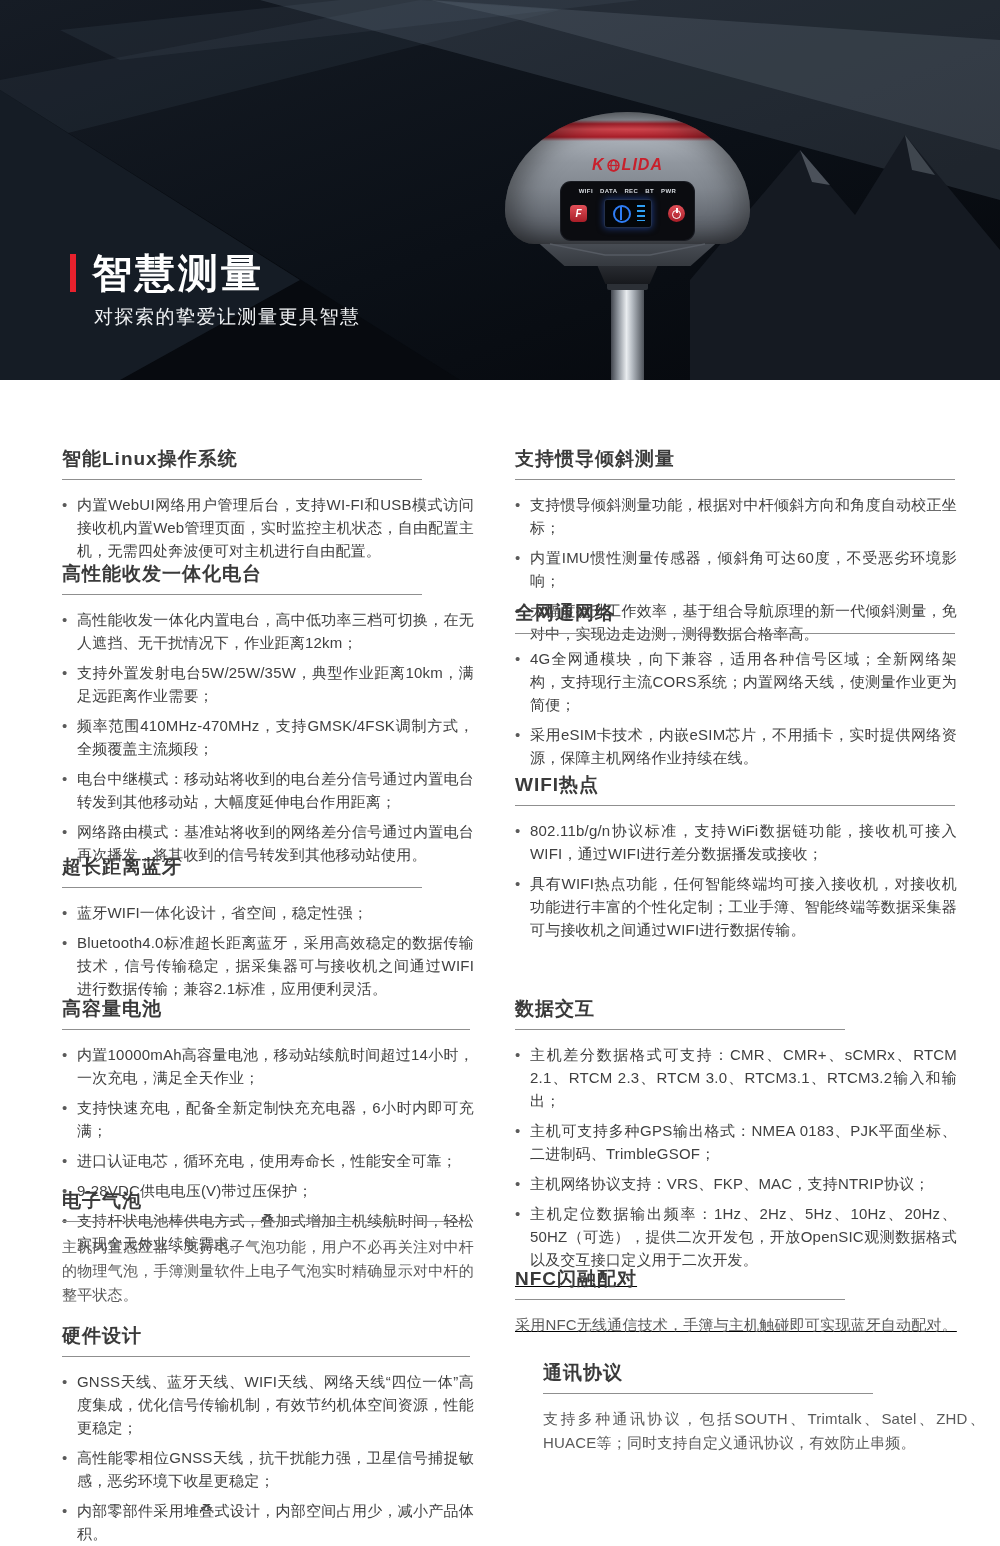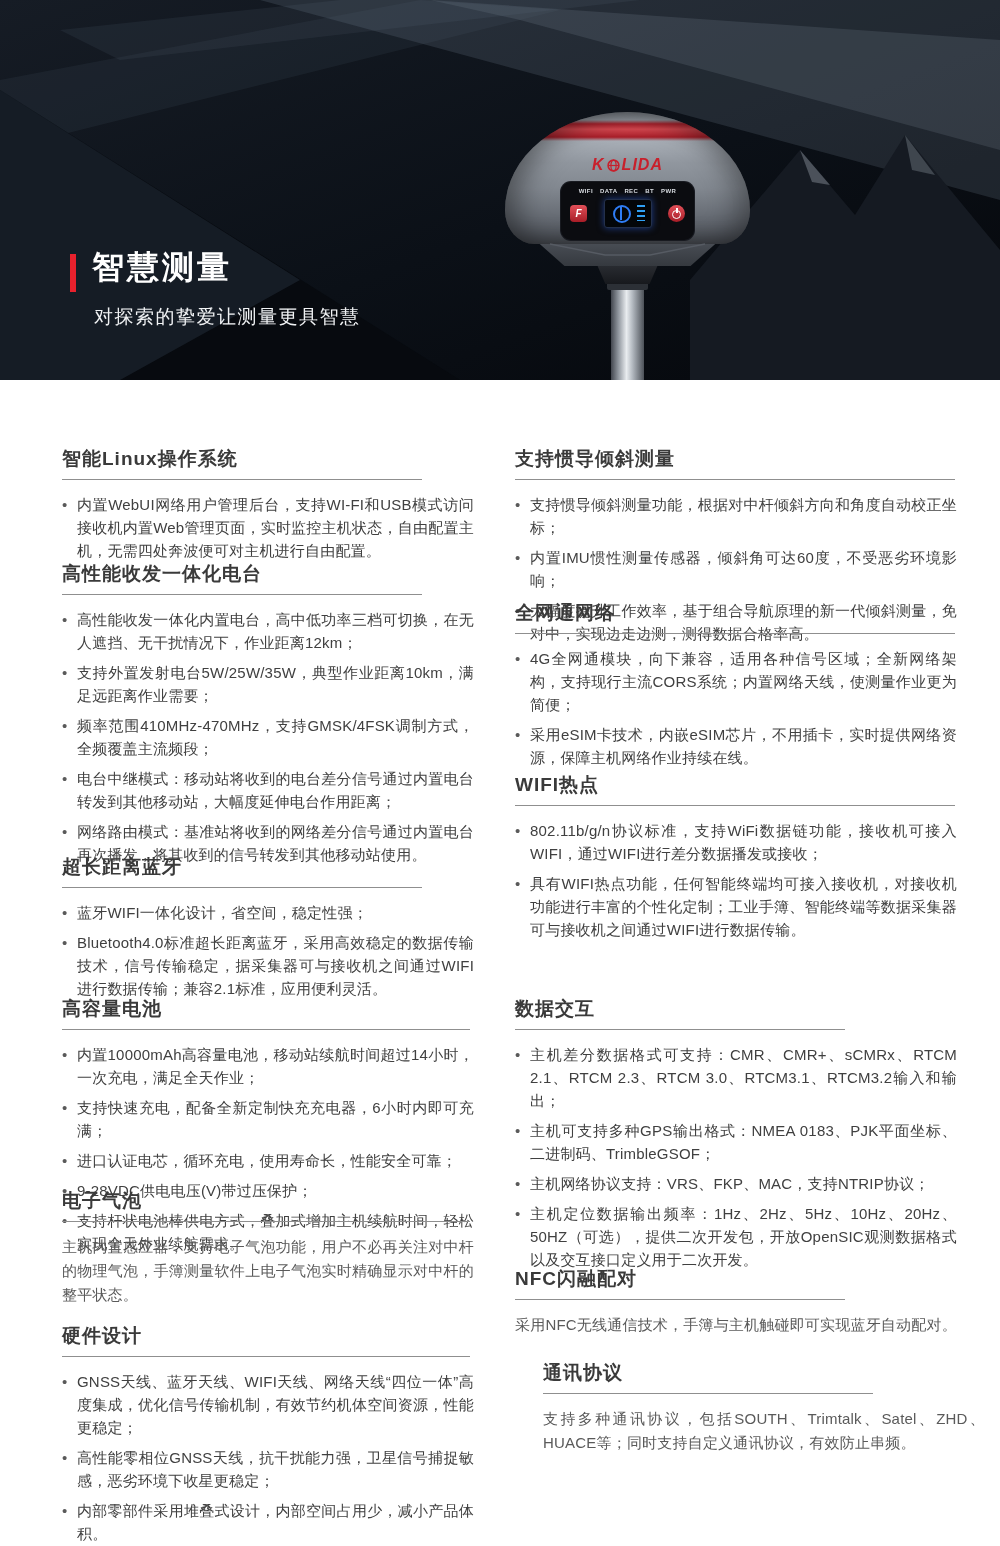--- a/index.html
+++ b/index.html
@@ -5,21 +5,21 @@
   html,body{margin:0;padding:0;}
   body{
     width:1000px;height:1546px;position:relative;background:#ffffff;
     font-family:"Liberation Sans","DejaVu Sans",sans-serif;
     -webkit-font-smoothing:antialiased;
   }
   
   .hero{position:absolute;left:0;top:0;width:1000px;height:380px;background:#0a0e15;overflow:hidden;}
   .hero svg.bg{position:absolute;left:0;top:0;}
   .hero-title-bar{position:absolute;left:70px;top:254px;width:6px;height:38px;background:#e8212d;z-index:5;}
-  .hero-title{position:absolute;left:92px;top:246px;font-size:32px;font-weight:bold;color:#ffffff;letter-spacing:3px;z-index:5;margin:0;}
+  .hero-title{position:absolute;left:92px;top:246px;font-size:40px;font-weight:bold;color:#ffffff;letter-spacing:3px;z-index:5;margin:0;}
   .hero-subtitle{position:absolute;left:94px;top:304px;font-size:19px;color:#f0f2f4;letter-spacing:1.5px;z-index:5;margin:0;}
   
   .device{position:absolute;left:505px;top:110px;width:245px;height:270px;z-index:4;}
   .dev-pole{position:absolute;left:106px;top:174px;width:33px;height:96px;
     background:linear-gradient(90deg,#42464e 0%,#8f959d 22%,#e9ecef 47%,#b6bcc3 64%,#4c5158 100%);}
   .dev-pole-top{position:absolute;left:102px;top:168px;width:41px;height:12px;background:#2c3036;border-radius:2px;}
   .dev-mount{position:absolute;left:90px;top:150px;width:65px;height:24px;
     background:linear-gradient(180deg,#2e3137,#17191d);clip-path:polygon(0 0,100% 0,84% 100%,16% 100%);}
   .dev-taper{position:absolute;left:10px;top:118px;width:225px;height:38px;
     background:linear-gradient(180deg,#555a62,#35393f);clip-path:polygon(3% 0,97% 0,78% 100%,22% 100%);}
@@ -219,21 +219,21 @@
   <h2 class="sec-h">数据交互</h2>
   <div class="sec-line u330"></div>
   <ul class="sec-list">
     <li class="sec-li">主机差分数据格式可支持：CMR、CMR+、sCMRx、RTCM 2.1、RTCM 2.3、RTCM 3.0、RTCM3.1、RTCM3.2输入和输出；</li>
     <li class="sec-li">主机可支持多种GPS输出格式：NMEA 0183、PJK平面坐标、二进制码、TrimbleGSOF；</li>
     <li class="sec-li">主机网络协议支持：VRS、FKP、MAC，支持NTRIP协议；</li>
     <li class="sec-li">主机定位数据输出频率：1Hz、2Hz、5Hz、10Hz、20Hz、50HZ（可选），提供二次开发包，开放OpenSIC观测数据格式以及交互接口定义用于二次开发。</li>
   </ul>
 </section>
 
-<section class="sec" style="left:515px;top:1268px;width:442px;">
+<section class="sec" style="left:515px;top:1268px;width:442px;text-decoration:underline;">
   <h2 class="sec-h">NFC闪融配对</h2>
   <div class="sec-line u330"></div>
   <p class="sec-p">采用NFC无线通信技术，手簿与主机触碰即可实现蓝牙自动配对。</p>
 </section>
 
 <section class="sec" style="left:515px;top:1362px;width:442px;margin-left:28px;">
   <h2 class="sec-h">通讯协议</h2>
   <div class="sec-line u330"></div>
   <p class="sec-p">支持多种通讯协议，包括SOUTH、Trimtalk、Satel、ZHD、HUACE等；同时支持自定义通讯协议，有效防止串频。</p>
 </section>

